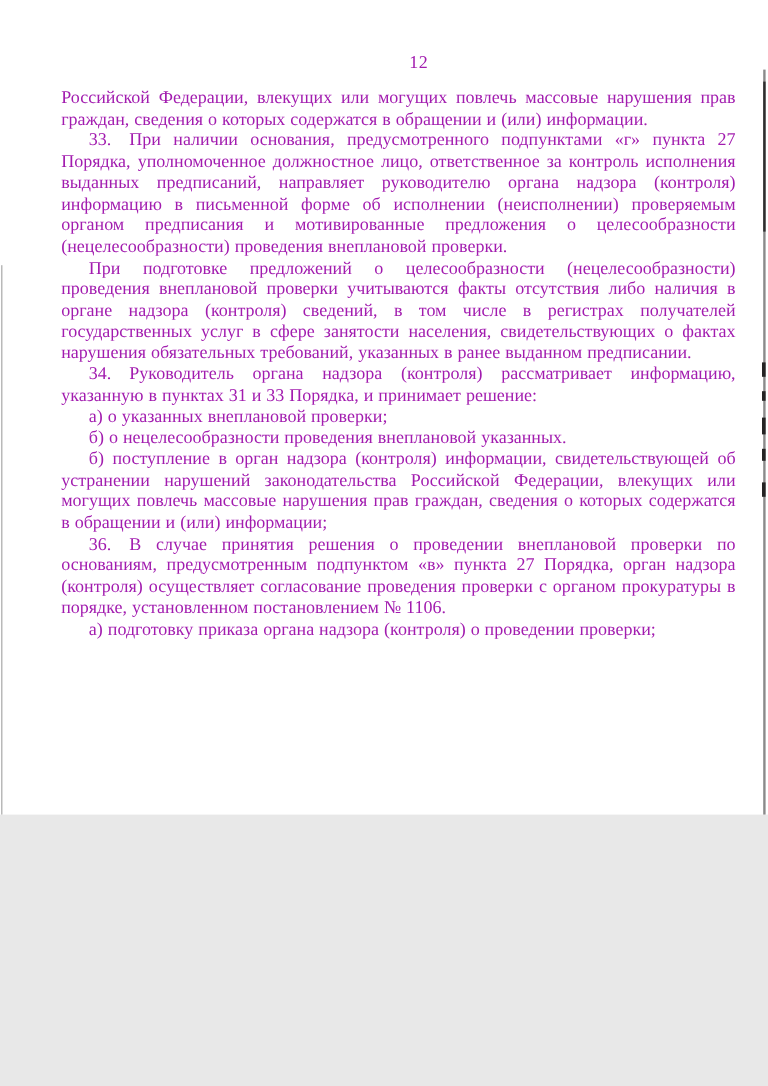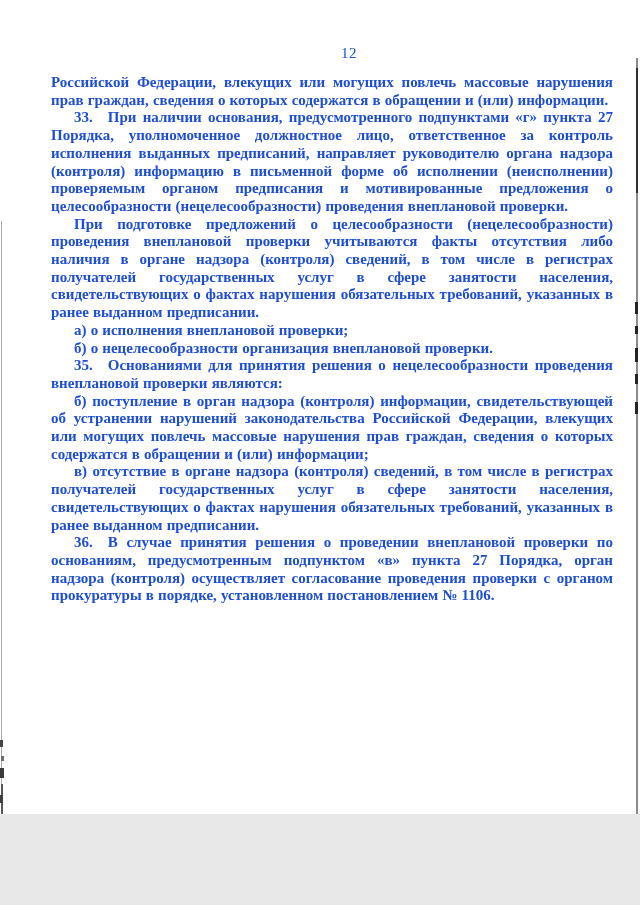--- a/index.html
+++ b/index.html
@@ -3,42 +3,41 @@
 <meta charset="utf-8">
 <style>
   html, body {
     margin: 0;
     padding: 0;
     background: #e8e8e8;
   }
   .page {
     position: relative;
     width: 640px;
-    height: 814px;
+    height: 679px;
     background: #ffffff;
     overflow: hidden;
     font-family: "Liberation Serif", "DejaVu Serif", serif;
-    color: #1d4ed8;
+    color: #a21caf;
   }
   .content {
     position: absolute;
     left: 51px;
     top: 45px;
     width: 562px;
   }
   .page-number {
     font-size: 15px;
     line-height: 16px;
     text-align: center;
     transform: translateX(17px);
     letter-spacing: 0.5px;
   }
   .body-text {
     margin-top: 13px;
-    font-weight: bold;
   }
   .body-text p {
     margin: 0;
     font-size: 15px;
     line-height: 17.7px;
     text-align: justify;
     text-align-last: left;
     hyphens: none;
     word-spacing: 0.4px;
   }
@@ -92,22 +91,22 @@
   <div class="art art-right-mark-3"></div>
   <div class="art art-bottom-line"></div>
   <div class="art art-bottom-left"></div>
 
   <div class="content">
     <div class="page-number">12</div>
     <div class="body-text">
         <p class="">Российской Федерации, влекущих или могущих повлечь массовые нарушения прав граждан, сведения о которых содержатся в обращении и (или) информации.</p>
         <p class="indent">33. При наличии основания, предусмотренного подпунктами «г» пункта 27 Порядка, уполномоченное должностное лицо, ответственное за контроль исполнения выданных предписаний, направляет руководителю органа надзора (контроля) информацию в письменной форме об исполнении (неисполнении) проверяемым органом предписания и мотивированные предложения о целесообразности (нецелесообразности) проведения внеплановой проверки.</p>
         <p class="indent">При подготовке предложений о целесообразности (нецелесообразности) проведения внеплановой проверки учитываются факты отсутствия либо наличия в органе надзора (контроля) сведений, в том числе в регистрах получателей государственных услуг в сфере занятости населения, свидетельствующих о фактах нарушения обязательных требований, указанных в ранее выданном предписании.</p>
-        <p class="indent">а) о исполнения внеплановой проверки;</p>
-        <p class="indent">б) о нецелесообразности организация внеплановой проверки.</p>
-        <p class="indent">35. Основаниями для принятия решения о нецелесообразности проведения внеплановой проверки являются:</p>
+        <p class="indent">34. Руководитель органа надзора (контроля) рассматривает информацию, указанную в пунктах 31 и 33 Порядка, и принимает решение:</p>
+        <p class="indent">а) о указанных внеплановой проверки;</p>
+        <p class="indent">б) о нецелесообразности проведения внеплановой указанных.</p>
         <p class="indent">б) поступление в орган надзора (контроля) информации, свидетельствующей об устранении нарушений законодательства Российской Федерации, влекущих или могущих повлечь массовые нарушения прав граждан, сведения о которых содержатся в обращении и (или) информации;</p>
-        <p class="indent">в) отсутствие в органе надзора (контроля) сведений, в том числе в регистрах получателей государственных услуг в сфере занятости населения, свидетельствующих о фактах нарушения обязательных требований, указанных в ранее выданном предписании.</p>
         <p class="indent">36. В случае принятия решения о проведении внеплановой проверки по основаниям, предусмотренным подпунктом «в» пункта 27 Порядка, орган надзора (контроля) осуществляет согласование проведения проверки с органом прокуратуры в порядке, установленном постановлением № 1106.</p>
+        <p class="indent">а) подготовку приказа органа надзора (контроля) о проведении проверки;</p>
       </div>
   </div>
 
 </div>
 
 </body></html>

